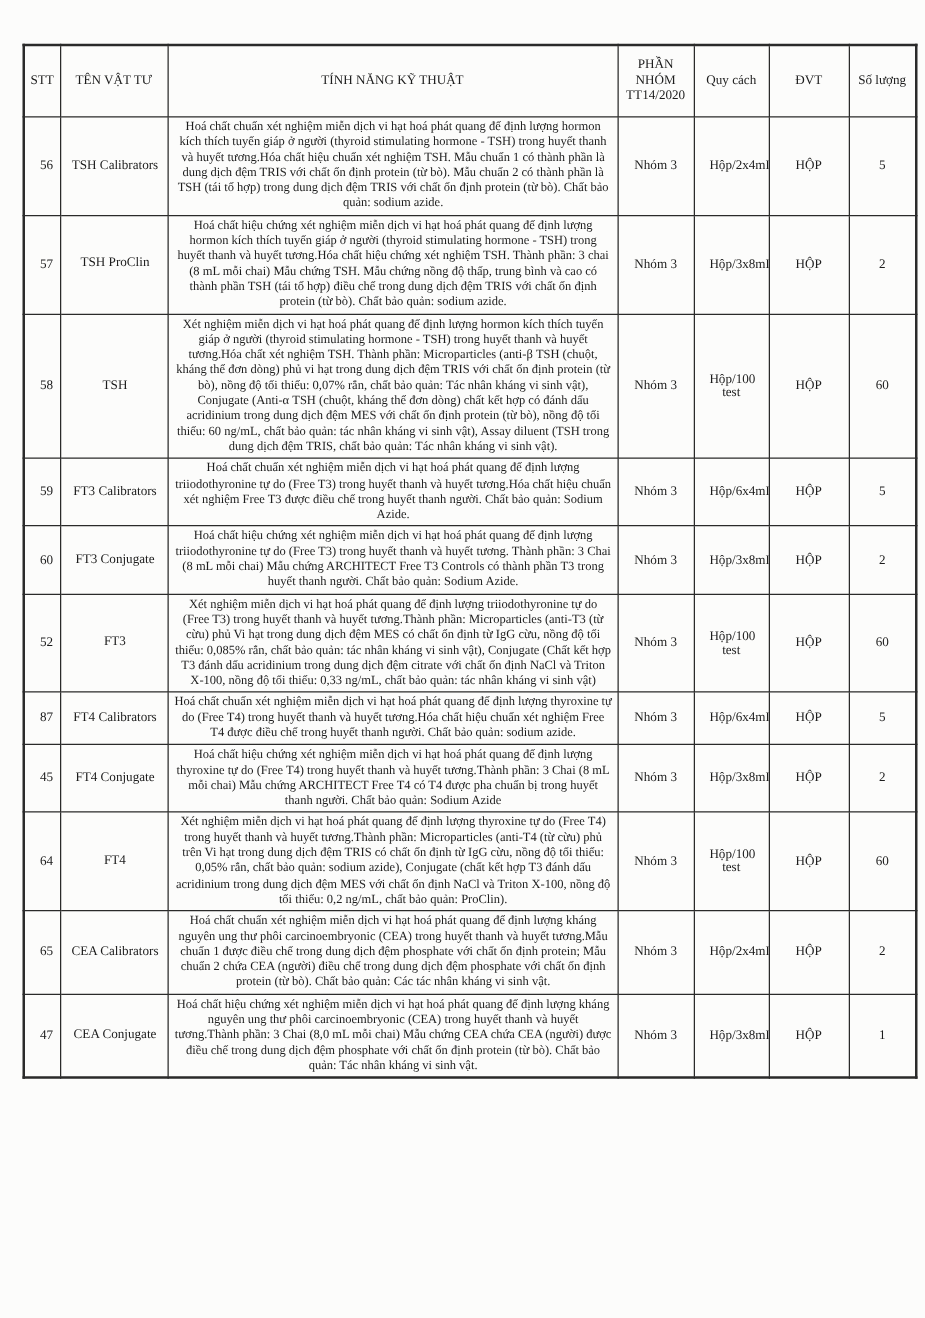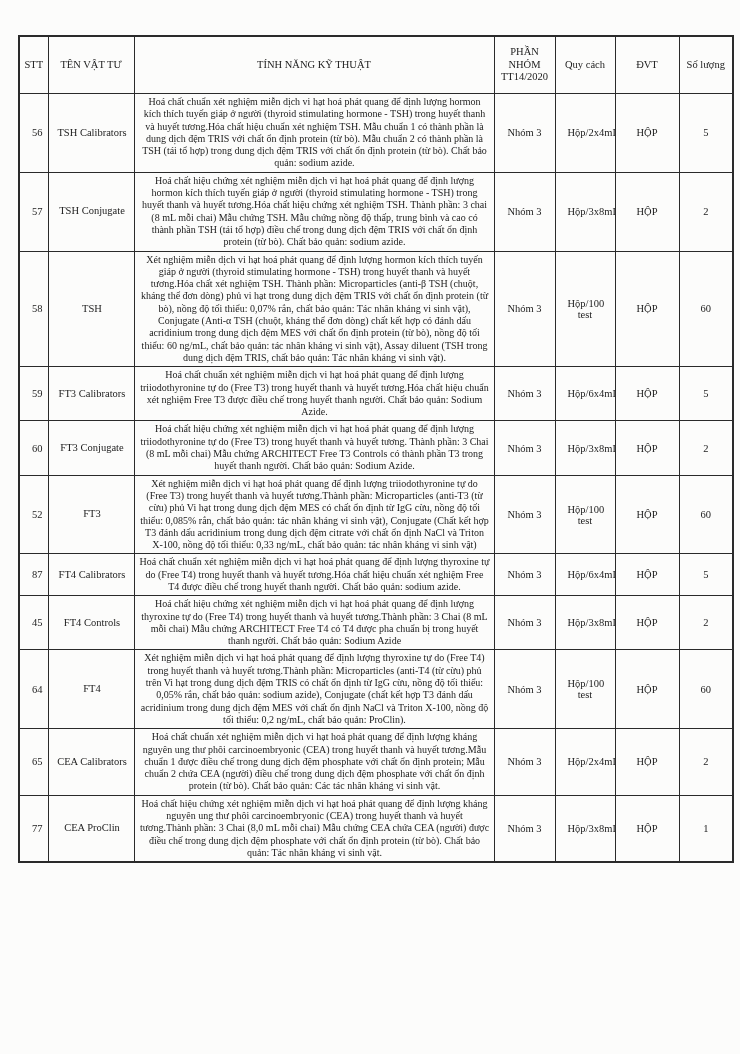--- a/index.html
+++ b/index.html
@@ -80,21 +80,21 @@
         <td class="c-stt">56</td>
         <td class="c-name">TSH Calibrators</td>
         <td class="c-desc">Hoá chất chuẩn xét nghiệm miễn dịch vi hạt hoá phát quang để định lượng hormon kích thích tuyến giáp ở người (thyroid stimulating hormone - TSH) trong huyết thanh và huyết tương.Hóa chất hiệu chuẩn xét nghiệm TSH. Mẫu chuẩn 1 có thành phần là dung dịch đệm TRIS với chất ổn định protein (từ bò). Mẫu chuẩn 2 có thành phần là TSH (tái tổ hợp) trong dung dịch đệm TRIS với chất ổn định protein (từ bò). Chất bảo quản: sodium azide.</td>
         <td class="c-group">Nhóm 3</td>
         <td class="c-spec">Hộp/2x4mL</td>
         <td class="c-unit">HỘP</td>
         <td class="c-qty">5</td>
       </tr>
       <tr>
         <td class="c-stt">57</td>
-        <td class="c-name">TSH Conjugate</td>
+        <td class="c-name">TSH ProClin</td>
         <td class="c-desc">Hoá chất hiệu chứng xét nghiệm miễn dịch vi hạt hoá phát quang để định lượng hormon kích thích tuyến giáp ở người (thyroid stimulating hormone - TSH) trong huyết thanh và huyết tương.Hóa chất hiệu chứng xét nghiệm TSH. Thành phần: 3 chai (8 mL mỗi chai) Mẫu chứng TSH. Mẫu chứng  nồng độ thấp, trung bình và cao có thành phần TSH (tái tổ hợp)  điều chế trong dung dịch đệm TRIS với chất ổn định protein (từ bò). Chất bảo quản: sodium azide.</td>
         <td class="c-group">Nhóm 3</td>
         <td class="c-spec">Hộp/3x8mL</td>
         <td class="c-unit">HỘP</td>
         <td class="c-qty">2</td>
       </tr>
       <tr>
         <td class="c-stt">58</td>
         <td class="c-name">TSH</td>
         <td class="c-desc">Xét nghiệm miễn dịch vi hạt hoá phát quang để định lượng hormon kích thích tuyến giáp ở người (thyroid stimulating hormone - TSH) trong huyết thanh và huyết tương.Hóa chất xét nghiệm TSH. Thành phần: Microparticles (anti-β TSH (chuột, kháng thể đơn dòng) phủ vi hạt trong dung dịch đệm TRIS với chất ổn định protein (từ bò), nồng độ tối thiểu: 0,07% rắn, chất bảo quản: Tác nhân kháng vi sinh vật), Conjugate (Anti-α TSH (chuột, kháng thể đơn dòng) chất kết hợp có đánh dấu acridinium trong dung dịch đệm MES với chất ổn định protein (từ bò), nồng độ tối thiểu: 60 ng/mL, chất bảo quản: tác nhân kháng vi sinh vật), Assay diluent (TSH trong dung dịch đệm TRIS, chất bảo quản: Tác nhân kháng vi sinh vật).</td>
@@ -134,21 +134,21 @@
         <td class="c-stt">87</td>
         <td class="c-name">FT4 Calibrators</td>
         <td class="c-desc">Hoá chất chuẩn xét nghiệm miễn dịch vi hạt hoá phát quang để định lượng thyroxine tự do (Free T4) trong huyết thanh và huyết tương.Hóa chất hiệu chuẩn xét nghiệm Free T4 được điều chế trong huyết thanh người. Chất bảo quản: sodium azide.</td>
         <td class="c-group">Nhóm 3</td>
         <td class="c-spec">Hộp/6x4mL</td>
         <td class="c-unit">HỘP</td>
         <td class="c-qty">5</td>
       </tr>
       <tr>
         <td class="c-stt">45</td>
-        <td class="c-name">FT4 Controls</td>
+        <td class="c-name">FT4 Conjugate</td>
         <td class="c-desc">Hoá chất hiệu chứng xét nghiệm miễn dịch vi hạt hoá phát quang để định lượng thyroxine tự do (Free T4) trong huyết thanh và huyết tương.Thành phần: 3 Chai (8 mL mỗi chai) Mẫu chứng ARCHITECT Free T4 có T4 được pha chuẩn bị trong huyết thanh người. Chất bảo quản: Sodium Azide</td>
         <td class="c-group">Nhóm 3</td>
         <td class="c-spec">Hộp/3x8mL</td>
         <td class="c-unit">HỘP</td>
         <td class="c-qty">2</td>
       </tr>
       <tr>
         <td class="c-stt">64</td>
         <td class="c-name">FT4</td>
         <td class="c-desc">Xét nghiệm miễn dịch vi hạt hoá phát quang để định lượng thyroxine tự do (Free T4) trong huyết thanh và huyết tương.Thành phần: Microparticles (anti-T4 (từ cừu) phủ trên Vi hạt trong dung dịch đệm TRIS có chất ổn định từ IgG cừu, nồng độ tối thiểu: 0,05% rắn, chất bảo quản: sodium azide), Conjugate (chất kết hợp T3 đánh dấu acridinium trong dung dịch đệm MES với chất ổn định NaCl và Triton X-100, nồng độ tối thiểu: 0,2 ng/mL, chất bảo quản: ProClin).</td>
@@ -160,22 +160,22 @@
       <tr>
         <td class="c-stt">65</td>
         <td class="c-name">CEA Calibrators</td>
         <td class="c-desc">Hoá chất chuẩn xét nghiệm miễn dịch vi hạt hoá phát quang để định lượng kháng nguyên ung thư phôi carcinoembryonic (CEA) trong huyết thanh và huyết tương.Mẫu chuẩn 1 được điều chế trong dung dịch đệm phosphate với chất ổn định protein; Mẫu chuẩn 2 chứa CEA (người) điều chế trong dung dịch đệm phosphate với chất ổn định protein (từ bò). Chất bảo quản: Các tác nhân kháng vi sinh vật.</td>
         <td class="c-group">Nhóm 3</td>
         <td class="c-spec">Hộp/2x4mL</td>
         <td class="c-unit">HỘP</td>
         <td class="c-qty">2</td>
       </tr>
       <tr>
-        <td class="c-stt">77</td>
-        <td class="c-name">CEA ProClin</td>
+        <td class="c-stt">47</td>
+        <td class="c-name">CEA Conjugate</td>
         <td class="c-desc">Hoá chất hiệu chứng xét nghiệm miễn dịch vi hạt hoá phát quang để định lượng kháng nguyên ung thư phôi carcinoembryonic (CEA) trong huyết thanh và huyết tương.Thành phần: 3 Chai (8,0 mL mỗi chai) Mẫu chứng CEA chứa CEA (người) được điều chế trong dung dịch đệm phosphate với chất ổn định protein (từ bò). Chất bảo quản: Tác nhân kháng vi sinh vật.</td>
         <td class="c-group">Nhóm 3</td>
         <td class="c-spec">Hộp/3x8mL</td>
         <td class="c-unit">HỘP</td>
         <td class="c-qty">1</td>
       </tr>
     </tbody>
   </table>
 </div>
 

